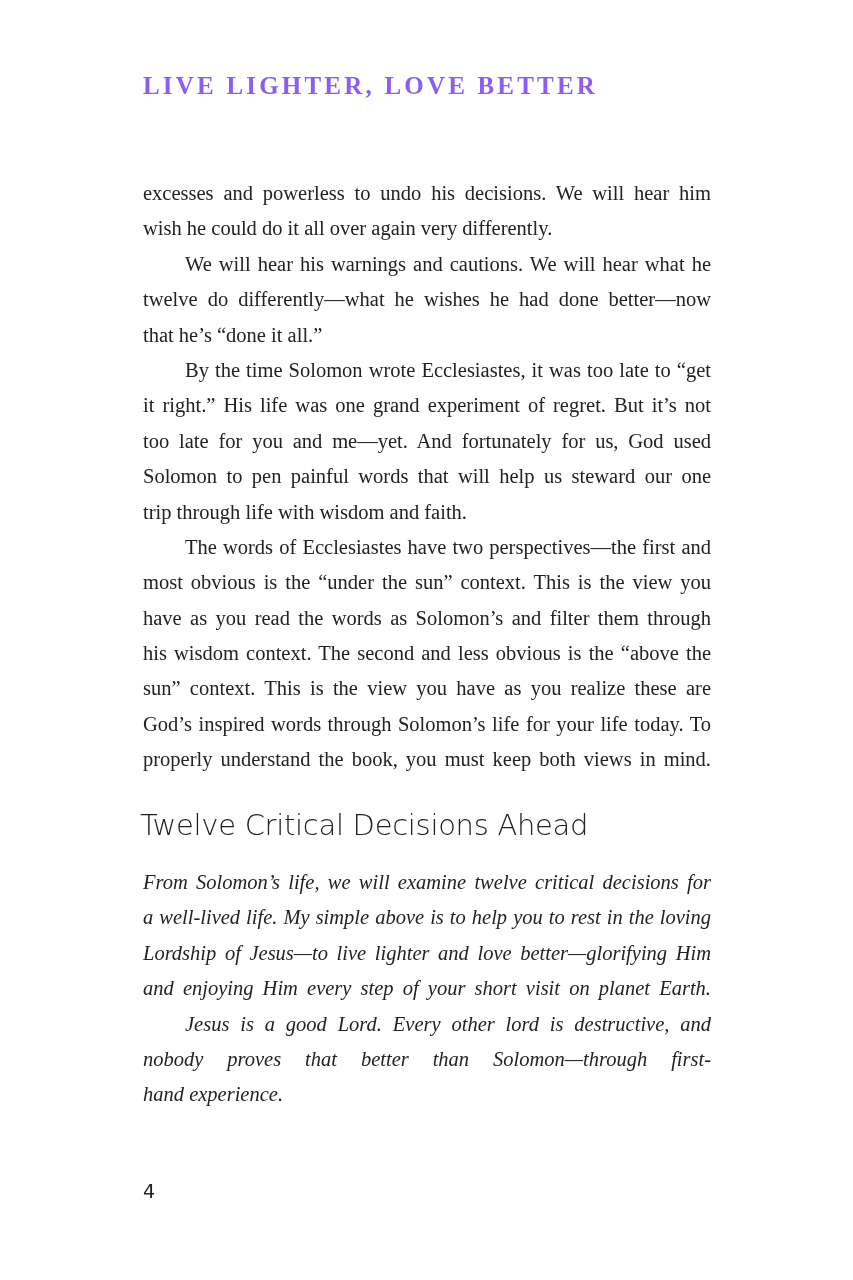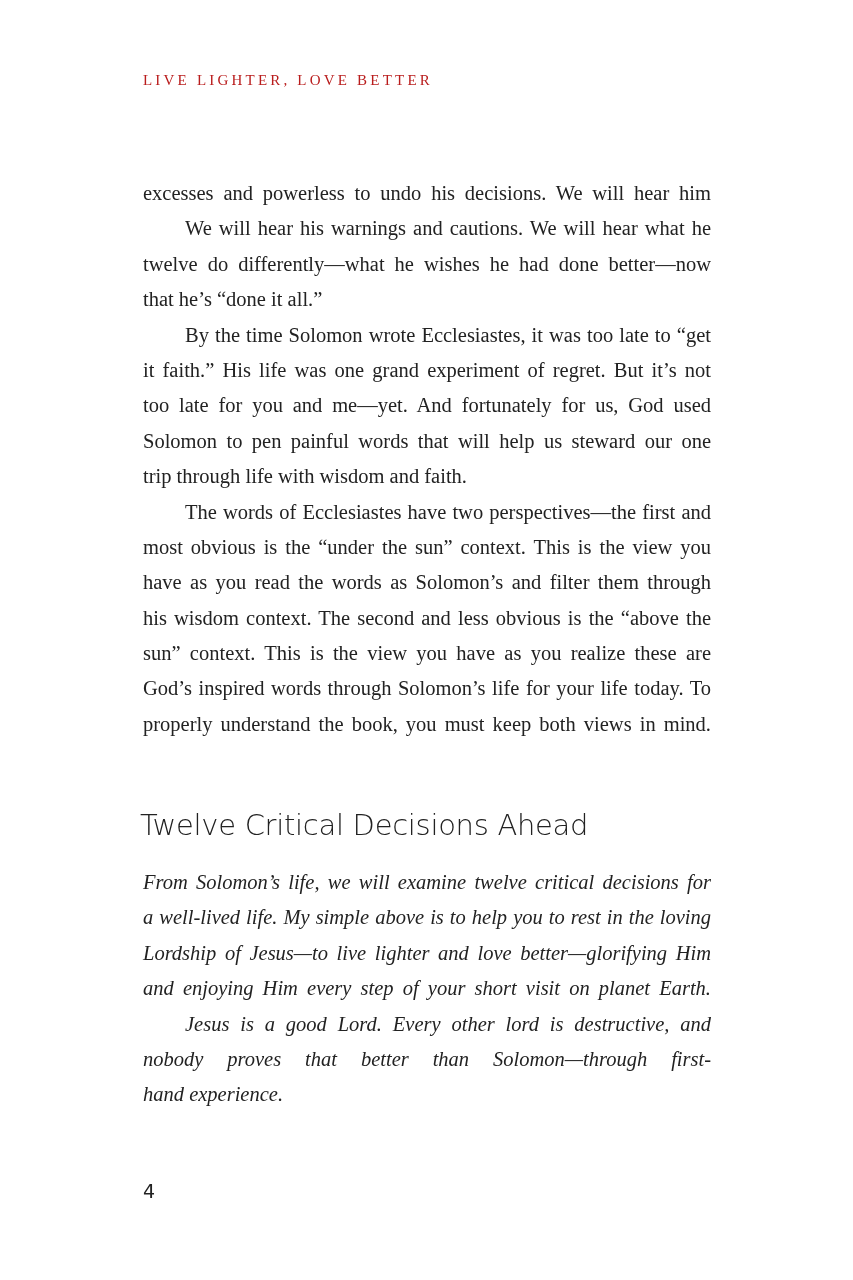--- a/index.html
+++ b/index.html
@@ -12,24 +12,25 @@
       height: 1280px;
       position: relative;
       overflow: hidden;
       color: #1f1f1f;
     }
     .running-head {
       position: absolute;
       left: 143px;
       top: 72px;
       font-family: "Liberation Serif", "DejaVu Serif", serif;
-      font-size: 15px;
+      font-size: 25px;
       letter-spacing: 3.2px;
-      color: #b91c1c;
+      color: #8b5cf6;
       white-space: nowrap;
+      font-weight: bold;
     }
     .body-text {
       position: absolute;
       left: 143px;
       width: 568px;
       font-family: "Liberation Serif", "DejaVu Serif", serif;
       font-size: 20.5px;
       color: #222;
     }
     .line {
@@ -72,31 +73,32 @@
 <body>
 
 <div>
 
   <div class="running-head">LIVE LIGHTER, LOVE BETTER</div>
 
   <div class="body-text" id="block1">
 
     <div>
       <div class="line">excesses and powerless to undo his decisions. We will hear him</div>
+      <div class="line last">wish he could do it all over again very differently.</div>
     </div>
 
     <div>
       <div class="line indent">We will hear his warnings and cautions. We will hear what he</div>
       <div class="line">twelve do differently—what he wishes he had done better—now</div>
       <div class="line last">that he’s “done it all.”</div>
     </div>
 
     <div>
       <div class="line indent">By the time Solomon wrote Ecclesiastes, it was too late to “get</div>
-      <div class="line">it faith.” His life was one grand experiment of regret. But it’s not</div>
+      <div class="line">it right.” His life was one grand experiment of regret. But it’s not</div>
       <div class="line">too late for you and me—yet. And fortunately for us, God used</div>
       <div class="line">Solomon to pen painful words that will help us steward our one</div>
       <div class="line last">trip through life with wisdom and faith.</div>
     </div>
 
     <div>
       <div class="line indent">The words of Ecclesiastes have two perspectives—the first and</div>
       <div class="line">most obvious is the “under the sun” context. This is the view you</div>
       <div class="line">have as you read the words as Solomon’s and filter them through</div>
       <div class="line">his wisdom context. The second and less obvious is the “above the</div>

